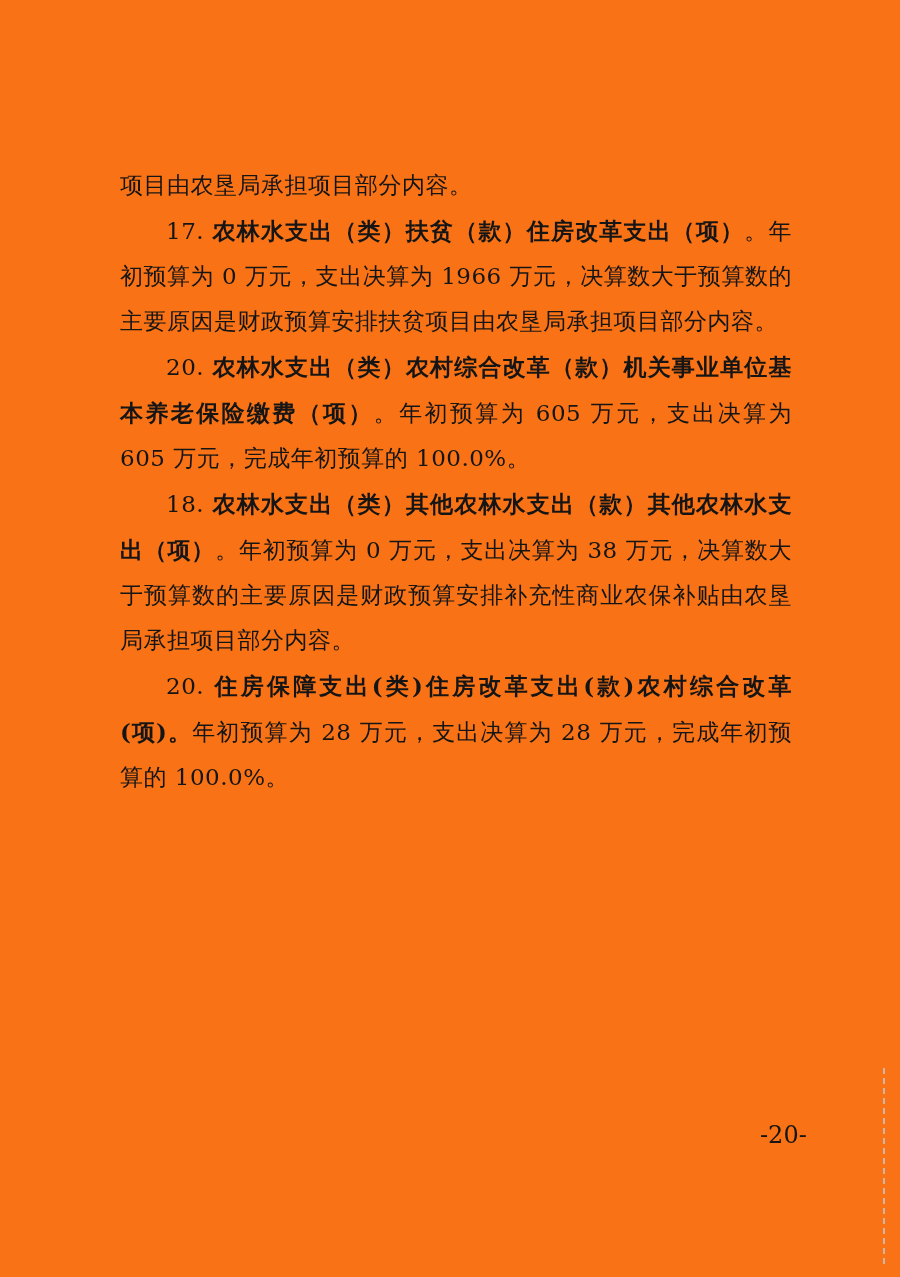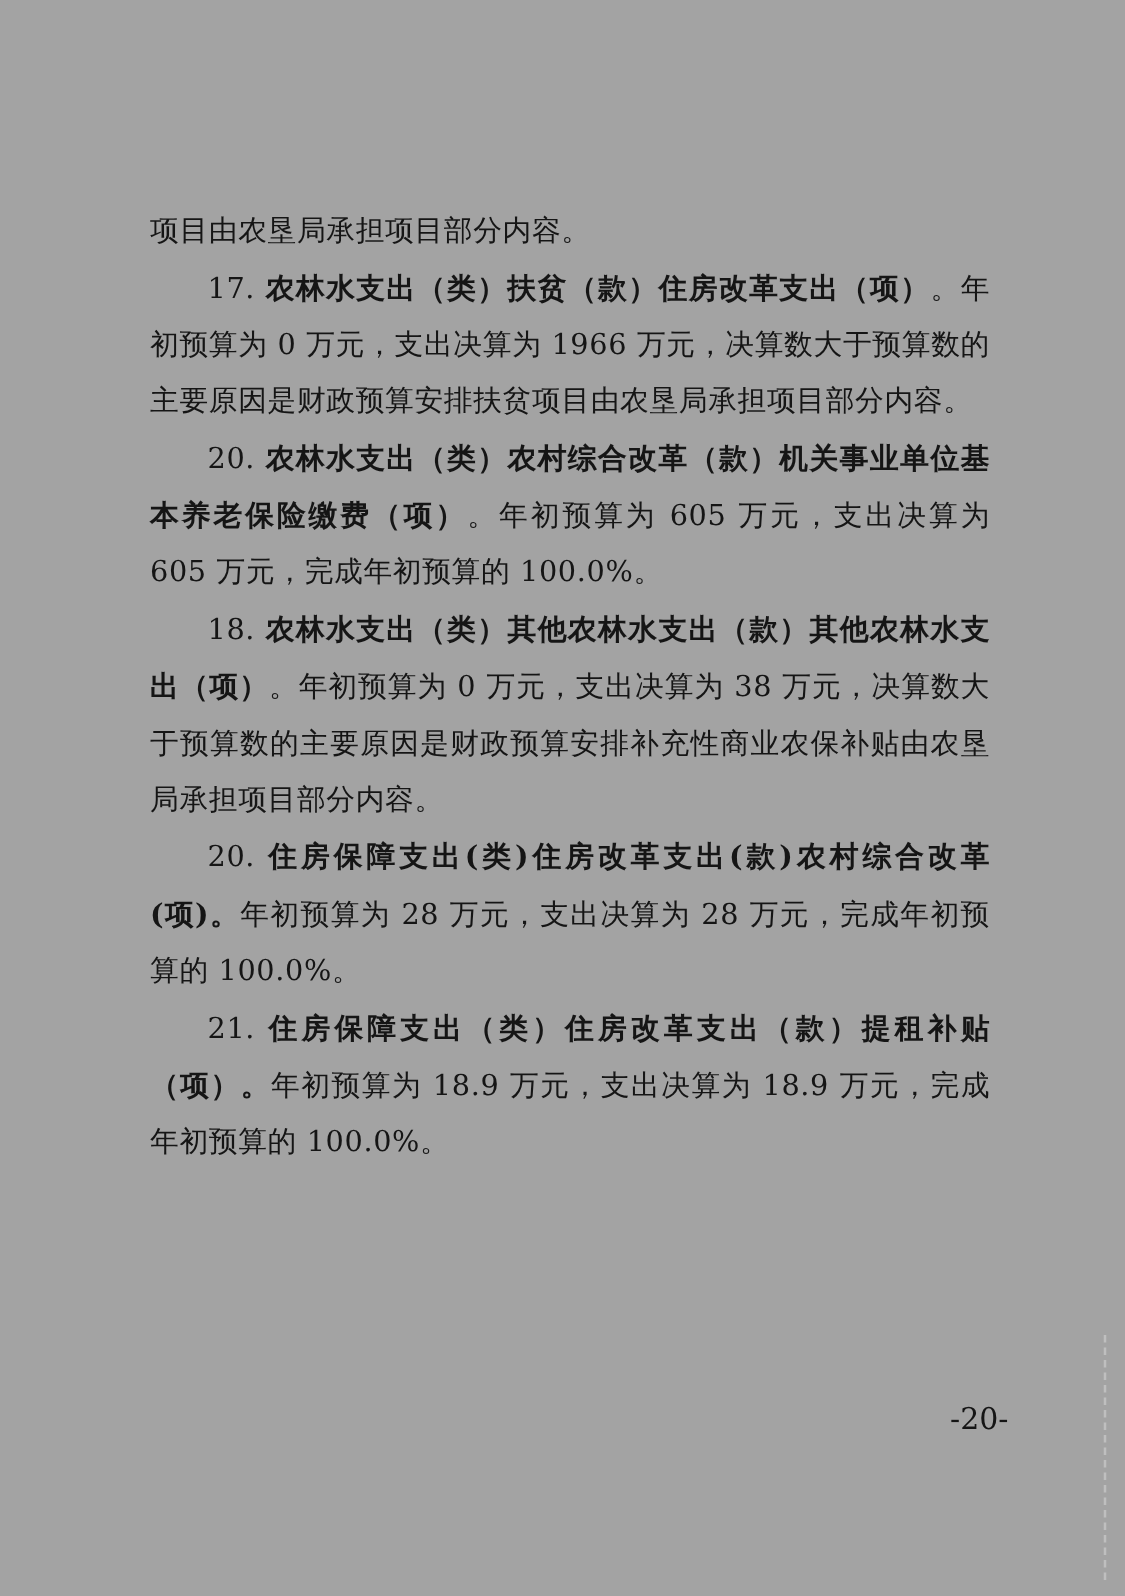--- a/index.html
+++ b/index.html
@@ -12,21 +12,21 @@
     background: #ffffff;
     position: relative;
     overflow: hidden;
   }
   .page {
     position: absolute;
     left: 0;
     top: 0;
     width: 900px;
     height: 1277px;
-    background: #a3a3a3;
+    background: #f97316;
   }
   .doc-body {
     position: absolute;
     left: 120px;
     top: 163px;
     width: 672px;
     color: #151515;
     font-family: "DejaVu Serif", "Liberation Serif", serif;
     font-size: 23px;
     line-height: 45px;
@@ -76,19 +76,18 @@
 </head>
 <body>
 
 <div class="page">
   <div class="doc-body">
       <p class="para"><span class="run-regular">项目由农垦局承担项目部分内容。</span></p>
       <p class="para indent"><span class="run-regular">17. </span><span class="run-bold">农林水支出（类）扶贫（款）住房改革支出（项）</span><span class="run-regular">。年初预算为 0 万元，支出决算为 1966 万元，决算数大于预算数的主要原因是财政预算安排扶贫项目由农垦局承担项目部分内容。</span></p>
       <p class="para indent"><span class="run-regular">20. </span><span class="run-bold">农林水支出（类）农村综合改革（款）机关事业单位基本养老保险缴费（项）</span><span class="run-regular">。年初预算为 605 万元，支出决算为 605 万元，完成年初预算的 100.0%。</span></p>
       <p class="para indent"><span class="run-regular">18. </span><span class="run-bold">农林水支出（类）其他农林水支出（款）其他农林水支出（项）</span><span class="run-regular">。年初预算为 0 万元，支出决算为 38 万元，决算数大于预算数的主要原因是财政预算安排补充性商业农保补贴由农垦局承担项目部分内容。</span></p>
       <p class="para indent"><span class="run-regular">20. </span><span class="run-bold">住房保障支出(类)住房改革支出(款)农村综合改革(项)。</span><span class="run-regular">年初预算为 28 万元，支出决算为 28 万元，完成年初预算的 100.0%。</span></p>
-      <p class="para indent"><span class="run-regular">21. </span><span class="run-bold">住房保障支出（类）住房改革支出（款）提租补贴（项）。</span><span class="run-regular">年初预算为 18.9 万元，支出决算为 18.9 万元，完成年初预算的 100.0%。</span></p>
     </div>
 
   <div class="page-number">-20-</div>
 
   <div class="scan-artifact"></div>
 </div>
 
 </body></html>

